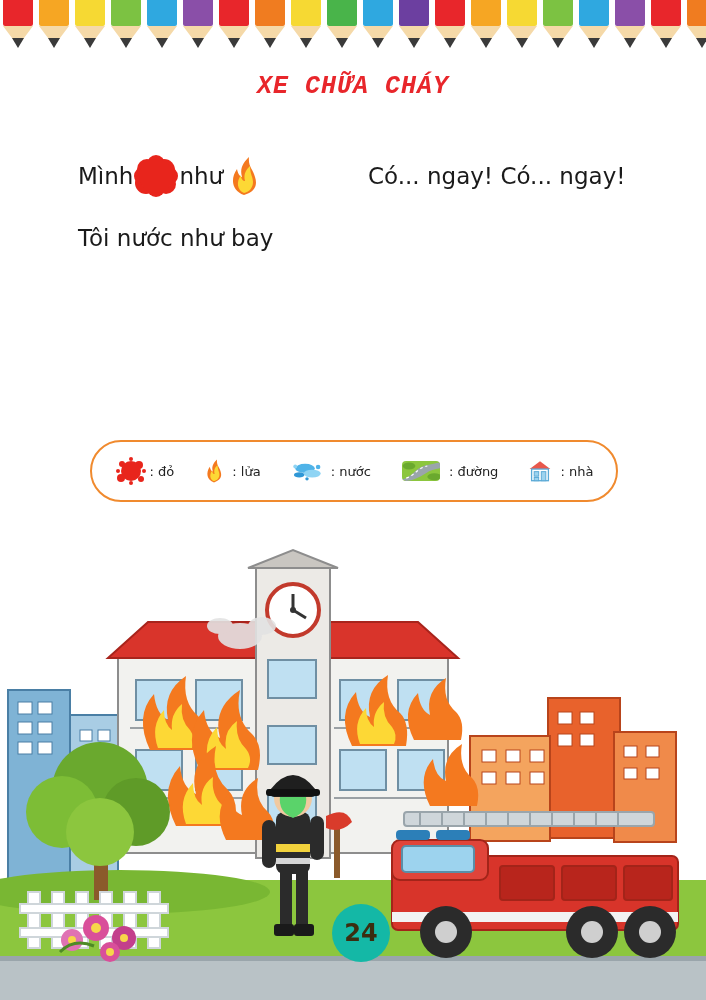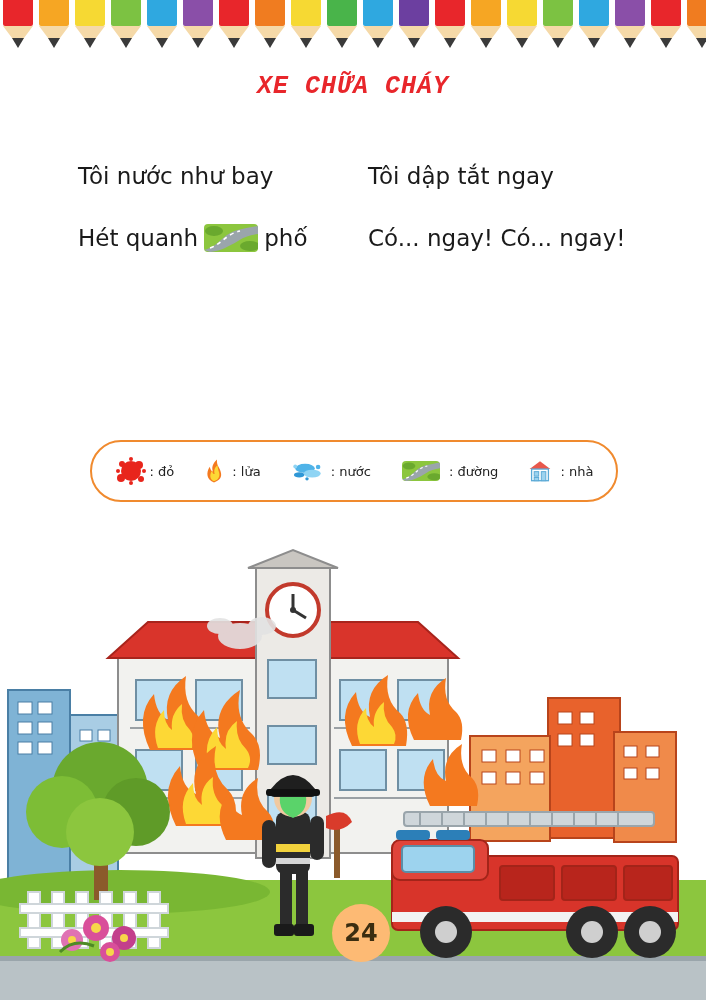--- a/index.html
+++ b/index.html
@@ -177,21 +177,21 @@
     overflow: hidden;
   }
   .sky { position:absolute; left:0; top:0; width:706px; height:460px; background:#ffffff; }
   .page-num {
     position: absolute;
     left: 332px;
     bottom: 38px;
     width: 58px;
     height: 58px;
     border-radius: 50%;
-    background: #fdba74;
+    background: #14b8a6;
     color: #3b2d10;
     font-size: 24px;
     font-weight: bold;
     display: flex;
     align-items: center;
     justify-content: center;
     z-index: 40;
   }
 </style>
 </head>
@@ -298,38 +298,33 @@
       <div class="wood"></div>
       <div class="tip"></div>
     </div>
   </div>
 
 <div class="title">XE CHỮA CHÁY</div>
 
 <div class="poem">
   <div class="poem-col" id="poem-left">
       <div class="poem-line">
+        <span class="txt">Mình</span>
+        <span class="ic ic-red sp-l sp-r"></span>
+        <span class="txt">như</span>
+        <span class="ic ic-fire sp-l sp-r"><svg viewBox="0 0 30 38" width="100%" height="100%">
+            <path d="M15 38 C3 34 1 22 8 12 C9 18 12 20 13 20 C10 10 16 4 20 0 C19 10 24 12 26 20 C29 29 25 35 15 38 Z" fill="#f4791f"></path>
+            <path d="M15 36 C8 33 7 25 12 18 C12 22 14 24 16 24 C14 16 18 12 21 9 C21 17 24 20 24 25 C24 31 20 35 15 36 Z" fill="#fdd835"></path>
+          </svg></span>
+      </div>
+      <div class="poem-line">
         <span class="txt">Tôi nước như bay</span>
       </div>
-      <div class="poem-line">
-        <span class="txt">Hét quanh</span>
-        <span class="ic ic-road sp-l sp-r"><svg viewBox="0 0 54 28" width="100%" height="100%" preserveAspectRatio="none">
-            <rect width="54" height="28" fill="#8cc63e"></rect>
-            <path d="M0 26 C16 22 18 10 34 6 C42 4 48 3 54 2 L54 10 C46 11 40 13 34 17 C24 23 16 27 6 28 Z" fill="#9aa5ab"></path>
-            <path d="M6 24 C18 20 22 10 36 7" stroke="#ffffff" stroke-width="1.6" fill="none" stroke-dasharray="4 4"></path>
-            <ellipse cx="10" cy="7" rx="9" ry="5" fill="#6aa92e"></ellipse>
-            <ellipse cx="46" cy="22" rx="10" ry="5" fill="#6aa92e"></ellipse>
-          </svg></span>
-        <span class="txt">phố</span>
-      </div>
     </div>
   <div class="poem-col" id="poem-right">
-      <div class="poem-line">
-        <span class="txt">Tôi dập tắt ngay</span>
-      </div>
       <div class="poem-line">
         <span class="txt">Có... ngay! Có... ngay!</span>
       </div>
     </div>
 </div>
 
 <div class="legend" id="legend">
     <div class="legend-item">
       <span class="ic ic-red small sp-l sp-r"></span>
       <span class="lbl">: đỏ</span>

